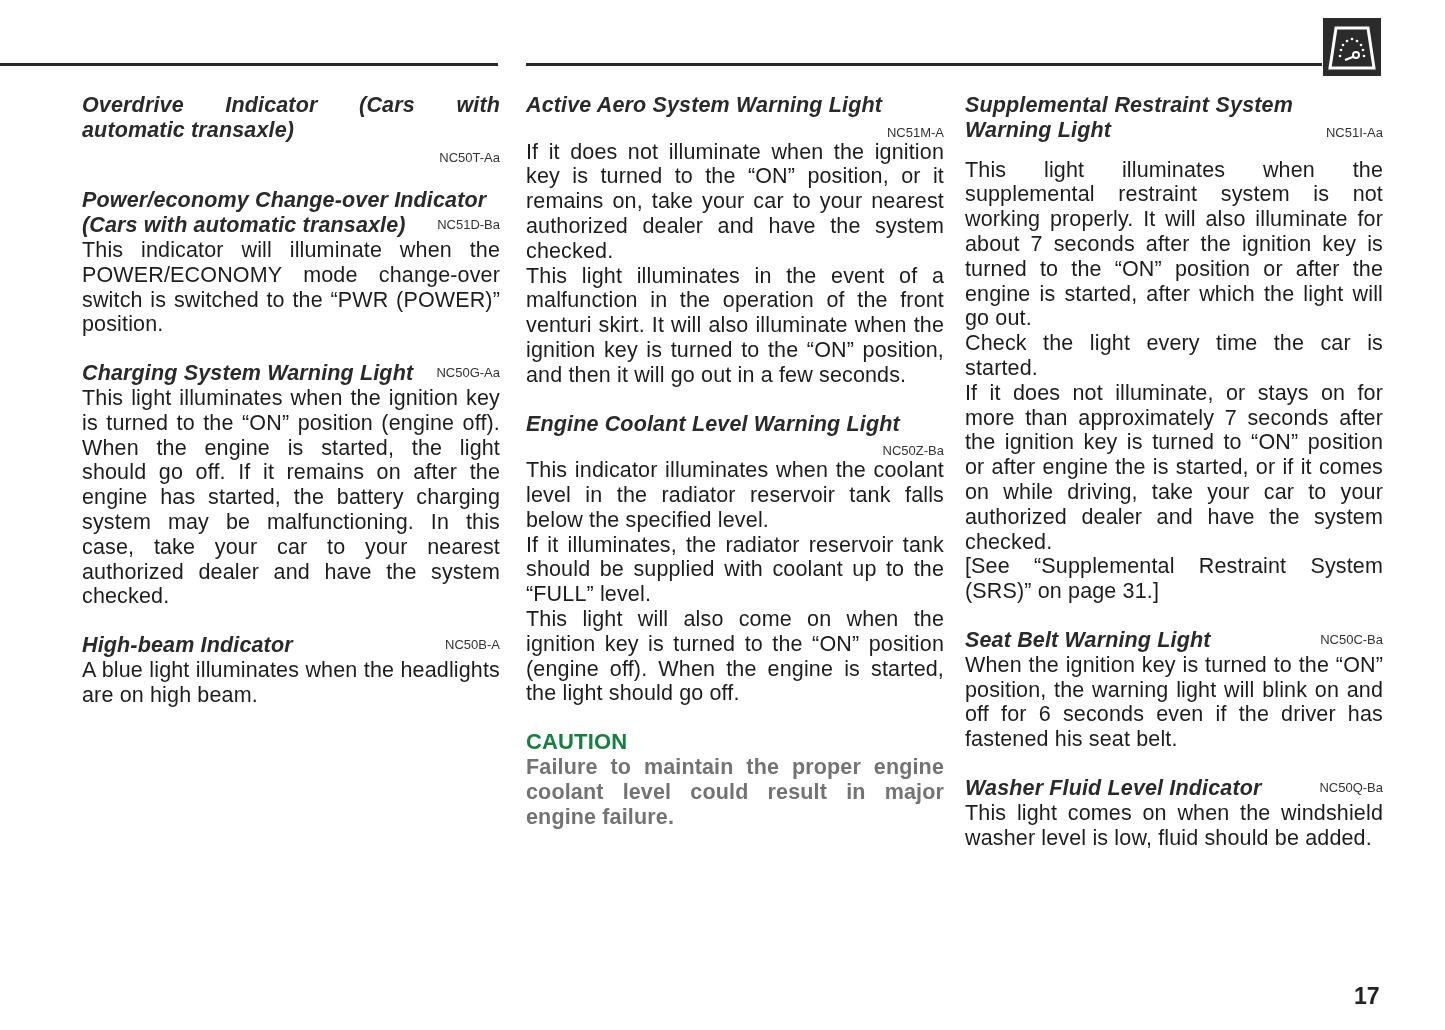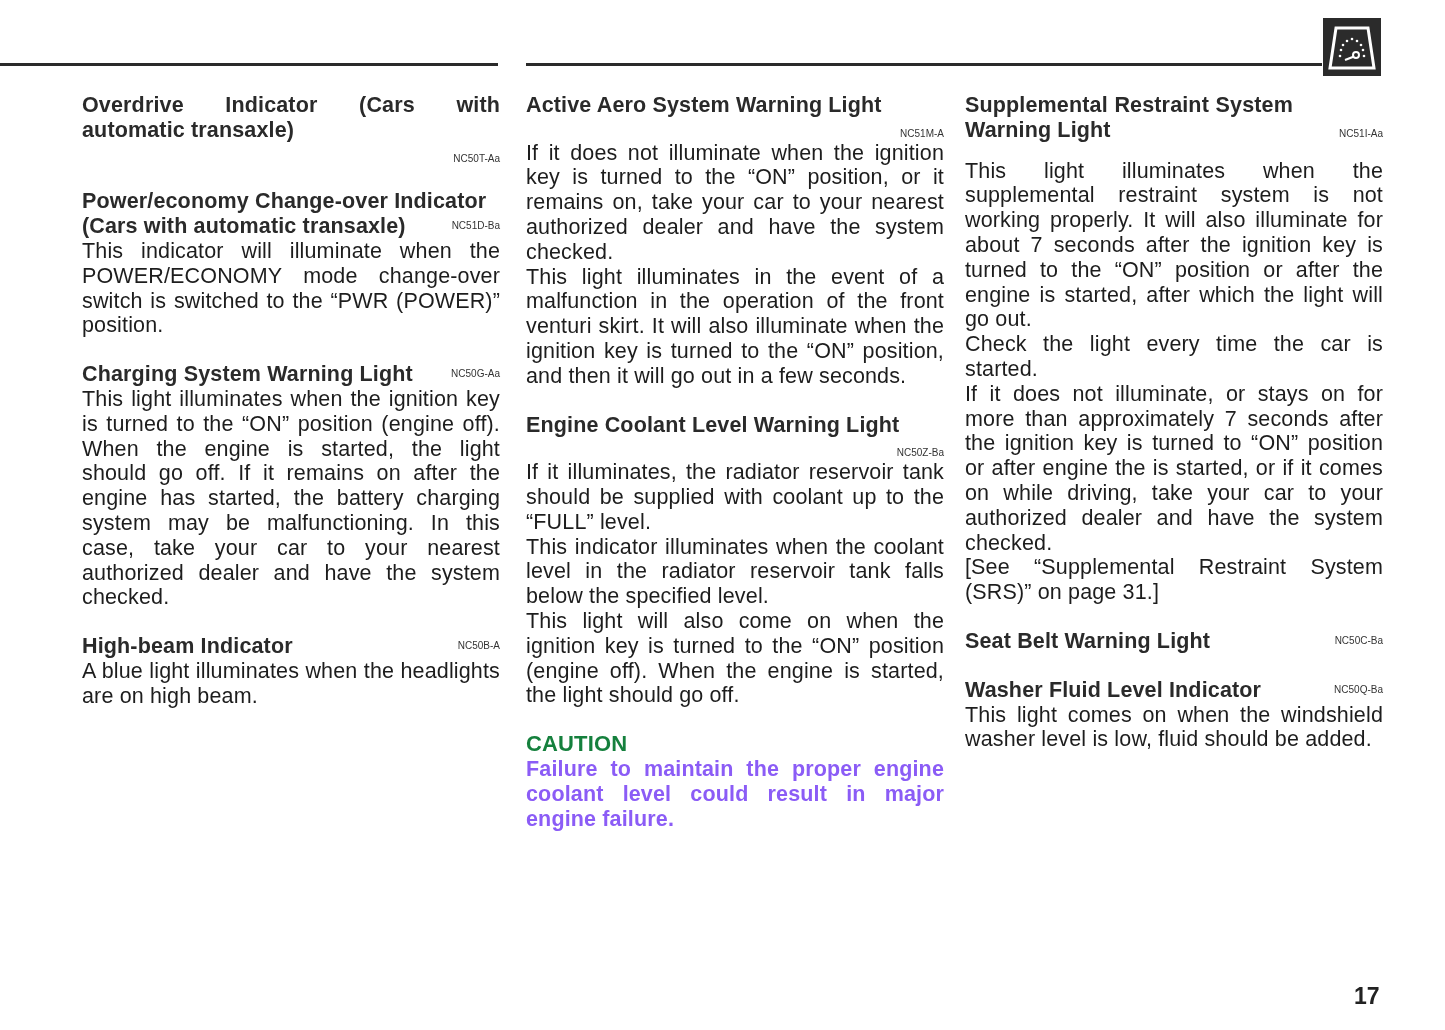--- a/index.html
+++ b/index.html
@@ -21,31 +21,31 @@
   .col {
     position:absolute; top:93px; width:418px;
     font-size:21.5px; line-height:24.8px; letter-spacing:0.15px;
   }
   .col-1 { left:82px; }
   .col-2 { left:526px; }
   .col-3 { left:965px; }
   .block { margin-bottom:24px; }
   .heading {
     font-weight:bold; color:#2a2a2a; text-align:justify;
-    font-size:21.5px; line-height:24.8px;
+    font-size:21.5px; line-height:24.8px;font-style:italic;
   }
   .heading-row { display:flex; justify-content:space-between; align-items:center; }
   .code {
-    font-size:10px; font-weight:normal; color:#333;
+    font-size:13px; font-weight:normal; color:#333;
     letter-spacing:0;
   }
   .code-line { text-align:right; line-height:24.8px; margin-bottom:-6px; }
   .para { text-align:justify; margin:0; }
   .caution-title { font-weight:bold; font-size:22px; color:#15803d; margin-top:20px; }
-  .caution-text { font-weight:bold; text-align:justify; color:#8b5cf6; }
+  .caution-text { font-weight:bold; text-align:justify; color:#737373; }
   .page-number {
     position:absolute; left:1354px; top:983px;
     font-weight:bold; font-size:23px; color:#222;
   }
 </style>
 </head>
 <body>
 
 <div class="rule rule-left"></div>
 <div class="rule rule-right"></div>
@@ -105,22 +105,22 @@
   <div class="block">
     <div class="heading">Active Aero System Warning Light</div>
     <div class="code-line"><span class="code">NC51M-A</span></div>
     <p class="para">If it does not illuminate when the ignition key is turned to the “ON” position, or it remains on, take your car to your nearest authorized dealer and have the system checked.</p>
     <p class="para">This light illuminates in the event of a malfunction in the operation of the front venturi skirt. It will also illuminate when the ignition key is turned to the “ON” position, and then it will go out in a few seconds.</p>
   </div>
 
   <div class="block">
     <div class="heading">Engine Coolant Level Warning Light</div>
     <div class="code-line"><span class="code">NC50Z-Ba</span></div>
+    <p class="para">This indicator illuminates when the coolant level in the radiator reservoir tank falls below the specified level.</p>
     <p class="para">If it illuminates, the radiator reservoir tank should be supplied with coolant up to the “FULL” level.</p>
-    <p class="para">This indicator illuminates when the coolant level in the radiator reservoir tank falls below the specified level.</p>
     <p class="para">This light will also come on when the ignition key is turned to the “ON” position (engine off). When the engine is started, the light should go off.</p>
   </div>
 
   <div class="block">
     <div class="caution-title">CAUTION</div>
     <div class="caution-text">Failure to maintain the proper engine coolant level could result in major engine failure.</div>
   </div>
 </div>
 
 <div class="col col-3">
@@ -131,20 +131,21 @@
     <p class="para">Check the light every time the car is started.</p>
     <p class="para">If it does not illuminate, or stays on for more than approximately 7 seconds after the ignition key is turned to “ON” position or after engine the is started, or if it comes on while driving, take your car to your authorized dealer and have the system checked.</p>
     <p class="para">[See “Supplemental Restraint System (SRS)” on page 31.]</p>
   </div>
 
   <div class="block">
     <div class="heading-row">
       <span class="heading">Seat Belt Warning Light</span>
       <span class="code">NC50C-Ba</span>
     </div>
+    <p class="para">When the ignition key is turned to the “ON” position, the warning light will blink on and off for 6 seconds even if the driver has fastened his seat belt.</p>
   </div>
 
   <div class="block">
     <div class="heading-row">
       <span class="heading">Washer Fluid Level Indicator</span>
       <span class="code">NC50Q-Ba</span>
     </div>
     <p class="para">This light comes on when the windshield washer level is low, fluid should be added.</p>
   </div>
 </div>

